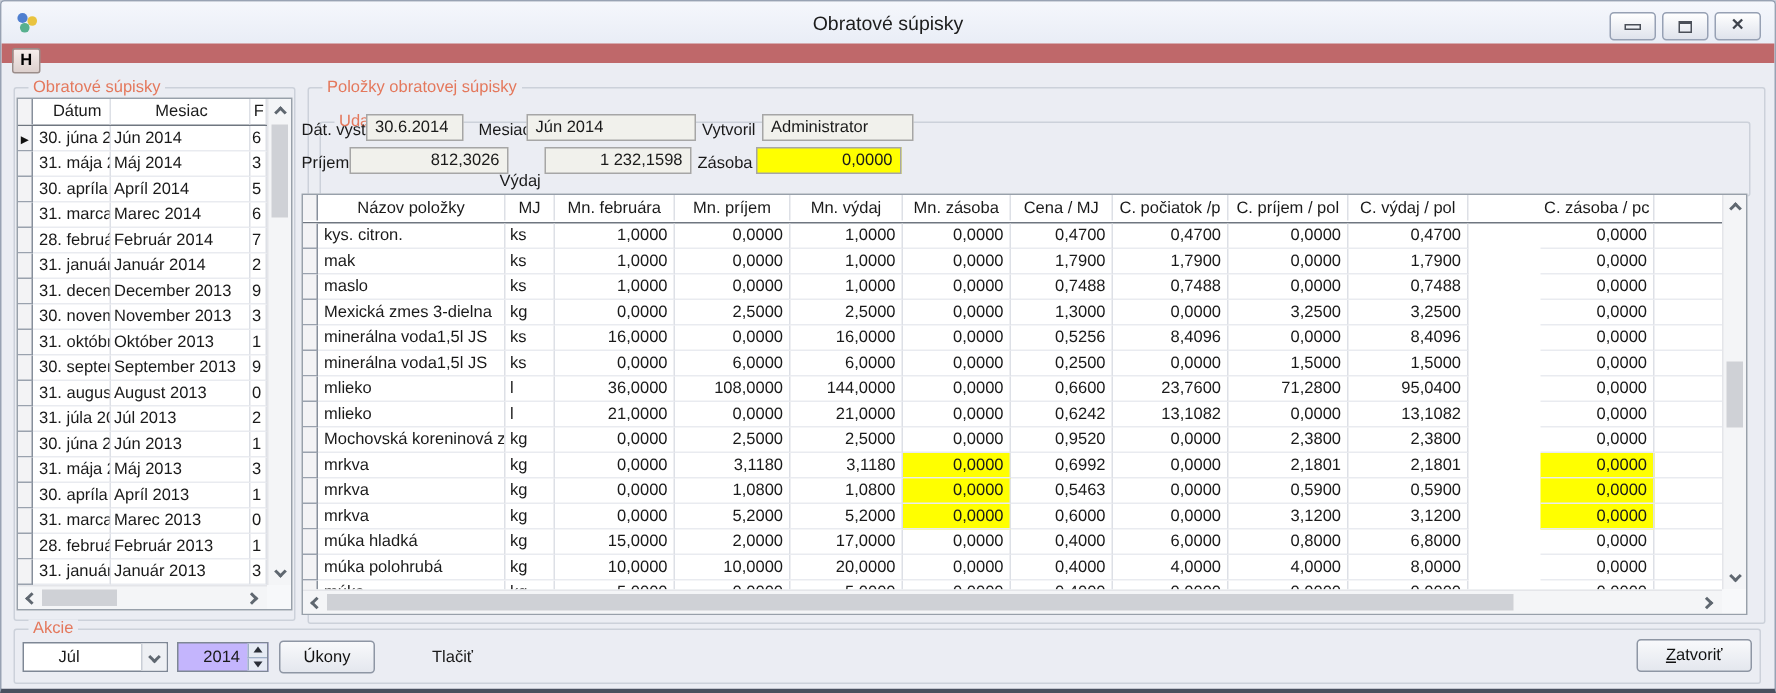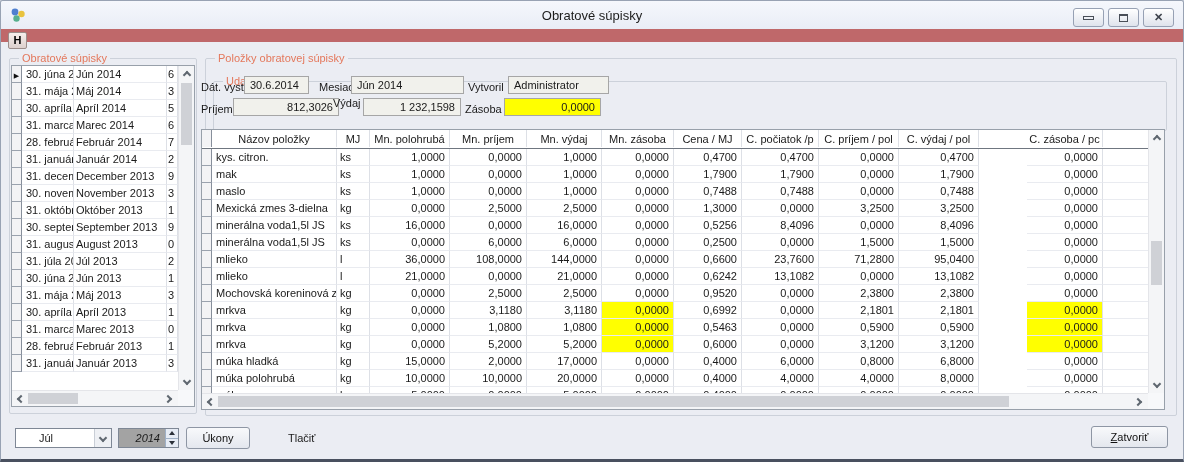--- a/index.html
+++ b/index.html
@@ -102,21 +102,21 @@
   .fbox { position:absolute; height:18px; line-height:16px; background:#f1f1ec;
     border:1px solid #a6a6a6; padding:0 5px; overflow:hidden; white-space:nowrap; }
   .fbox.num { text-align:right; }
   .fbox.ylw { background:#ffff00; }
 
   
   .combo { position:absolute; height:20px; background:#fff; border:1px solid #7e8795; }
   .combo-val { position:absolute; left:23px; top:2px; line-height:15px; }
   .combo-btn { position:absolute; right:0; top:0; bottom:0; width:17px; background:#eef0f4;
     border-left:1px solid #c9ced6; }
-  .spinner { position:absolute; height:20px; background:#a3a3a3; border:1px solid #7e8795;font-style:italic; }
+  .spinner { position:absolute; height:20px; background:#c4b5fd; border:1px solid #7e8795; }
   .spin-val { position:absolute; right:18px; top:2px; line-height:15px; }
   .spin-btns { position:absolute; right:0; top:0; bottom:0; width:13px; display:flex;
     flex-direction:column; }
   .spin-up,.spin-down { flex:1; background:#e6ebf4; border-left:1px solid #9fb0c6;
     display:flex; align-items:center; justify-content:center; }
   .spin-up { border-bottom:1px solid #9fb0c6; }
   .tri-up { width:0; height:0; border-left:3px solid transparent; border-right:3px solid transparent;
     border-bottom:4px solid #2a2f38; }
   .tri-down { width:0; height:0; border-left:3px solid transparent; border-right:3px solid transparent;
     border-top:4px solid #2a2f38; }
@@ -151,20 +151,26 @@
   </div>
 
   <div class="stripe"></div>
   <button class="hbtn">H</button>
 
   <div class="grp" style="left:8px;top:57px;width:188px;height:356px">
     <span class="grp-label">Obratové súpisky</span>
   </div>
 
   <div class="tbl ltable">
+    <div class="thead lhead" id="left-head">
+        <div class="lc lsel"></div>
+        <div class="lc hc lc0">Dátum</div>
+        <div class="lc hc lc1">Mesiac</div>
+        <div class="lc hc lc2">F</div>
+      </div>
     <div id="left-rows">
         <div class="lrow">
           <div class="lc lsel"><span class="marker">▶</span></div>
           <div class="lc lc0">30. júna 2014</div>
           <div class="lc lc1">Jún 2014</div>
           <div class="lc lc2">6</div>
         </div>
         <div class="lrow">
           <div class="lc lsel"></div>
           <div class="lc lc0">31. mája 2014</div>
@@ -299,31 +305,31 @@
 
   <span class="flabel" style="left:200px;top:80px">Dát. vyst.</span>
   <div class="fbox" style="left:243px;top:75px;width:65px">30.6.2014</div>
   <span class="flabel" style="left:318px;top:80px">Mesiac</span>
   <div class="fbox" style="left:350px;top:75px;width:113px">Jún 2014</div>
   <span class="flabel" style="left:467px;top:80px">Vytvoril</span>
   <div class="fbox" style="left:507px;top:75px;width:101px">Administrator</div>
 
   <span class="flabel" style="left:200px;top:102px">Príjem</span>
   <div class="fbox num" style="left:232px;top:97px;width:106px">812,3026</div>
-  <span class="flabel" style="left:332px;top:96px">Výdaj</span>
+  <span class="flabel" style="left:332px;top:114px">Výdaj</span>
   <div class="fbox num" style="left:362px;top:97px;width:98px">1 232,1598</div>
   <span class="flabel" style="left:464px;top:102px">Zásoba</span>
   <div class="fbox num ylw" style="left:503px;top:97px;width:97px">0,0000</div>
 
   <div class="tbl mtable">
     <div class="thead mhead" id="main-head">
         <div class="mc msel"></div>
         <div class="mc mc0">Názov položky</div>
         <div class="mc mc1">MJ</div>
-        <div class="mc mc2">Mn. polohrubá</div>
+        <div class="mc mc2">Mn. februára</div>
         <div class="mc mc3">Mn. príjem</div>
         <div class="mc mc4">Mn. výdaj</div>
         <div class="mc mc5">Mn. zásoba</div>
         <div class="mc mc6">Cena / MJ</div>
         <div class="mc mc7">C. počiatok /p</div>
         <div class="mc mc8">C. príjem / pol</div>
         <div class="mc mc9">C. výdaj / pol</div>
         <div class="mc mc10">C. zásoba / pc</div>
         <div class="mc mfill"></div>
       </div>
@@ -568,20 +574,23 @@
           <span class="chev left"></span>
         </div>
       <div class="sb-thumb" style="left:16px;width:791px"></div>
       <div class="sb-btn sb-right">
           <span class="chev right"></span>
         </div>
     </div>
     <div class="corner"></div>
   </div>
 
+  <div class="grp" style="left:8px;top:418px;width:1165px;height:37px">
+    <span class="grp-label">Akcie</span>
+  </div>
 
   <div class="combo" style="left:14px;top:427px;width:97px">
     <span class="combo-val">Júl</span>
     <span class="combo-btn">
         <span class="chev down" style="margin:6px auto 0"></span>
       </span>
   </div>
 
   <div class="spinner" style="left:117px;top:427px;width:61px">
     <span class="spin-val">2014</span>

